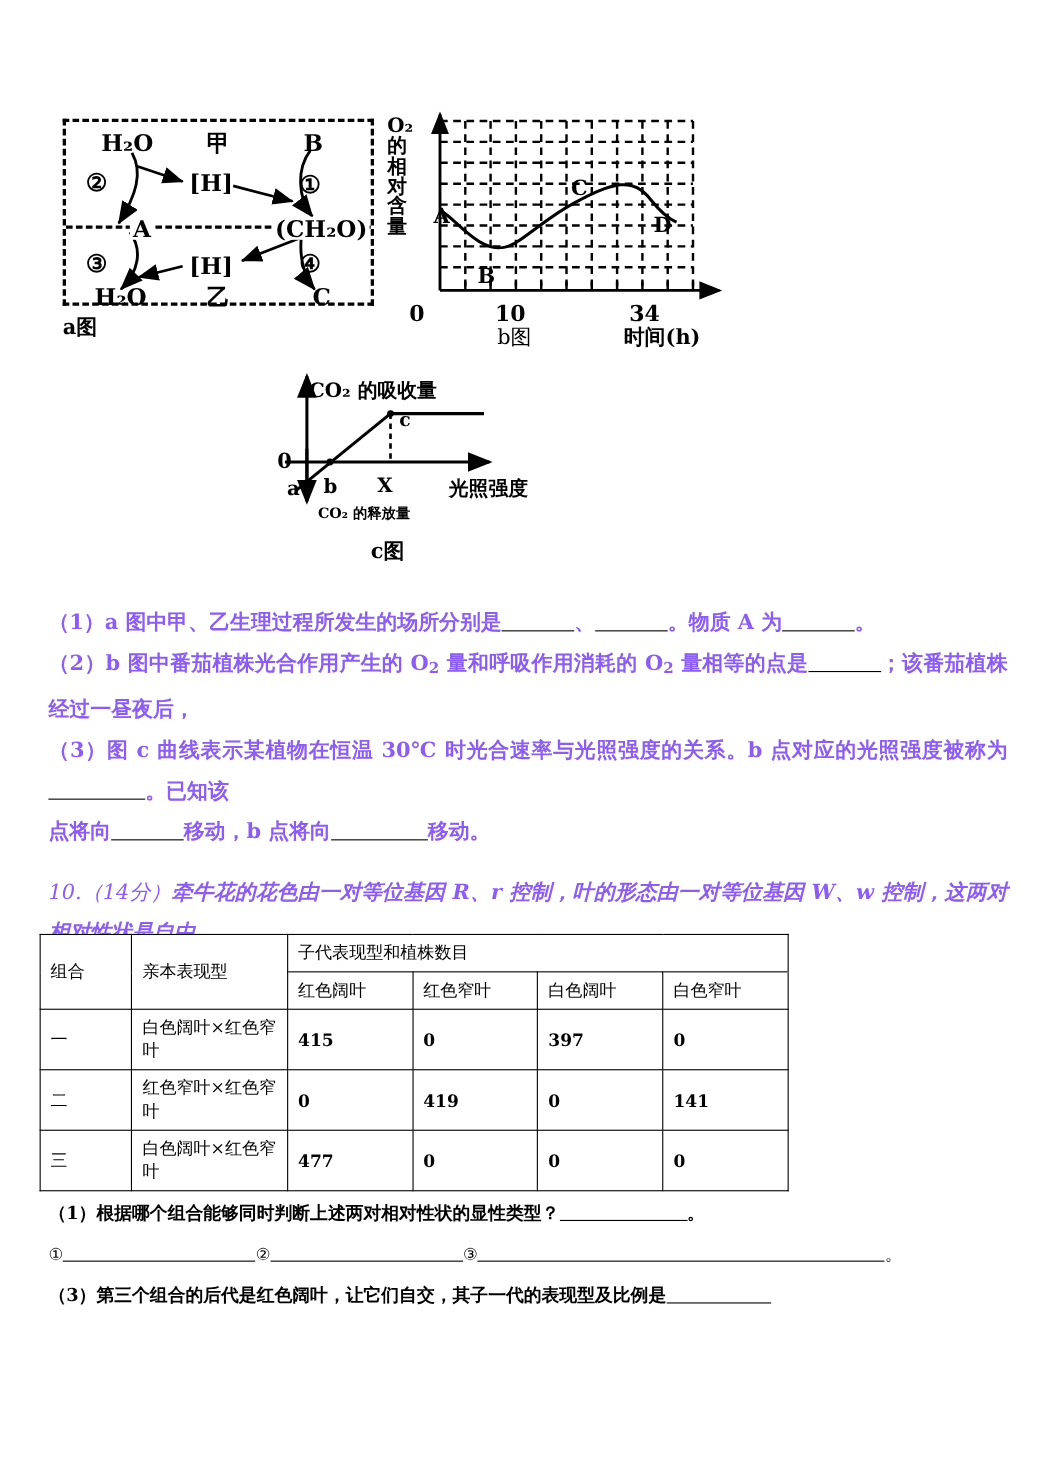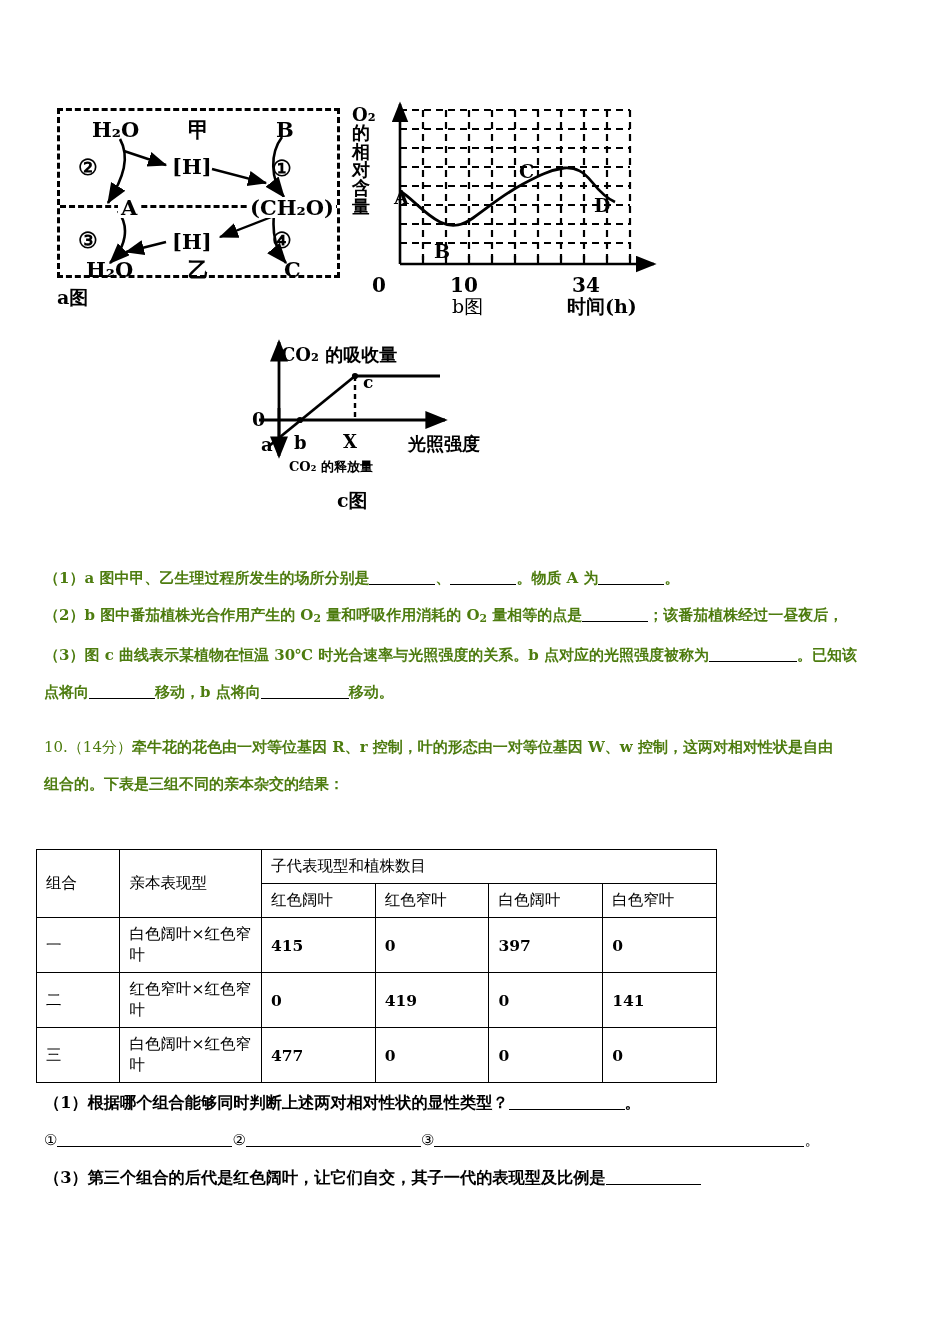--- a/index.html
+++ b/index.html
@@ -150,46 +150,46 @@
   #fc-X      { left: 98px;  top: 95px;  font-size: 18px; }
   #fc-c      { left: 118px; top: 36px;  font-size: 17px; }
   #fc-xlabel { left: 163px; top: 96px;  font-size: 18px; }
   #fc-ybot   { left: 0px;   top: 122px; font-size: 13px; margin-left: 44px; }
   #fc-caption{ left: 92px;  top: 152px; font-size: 19px; }
 
   
   #body-text {
     position: absolute;
     left: 44px;
-    top: 560px;
+    top: 548px;
     width: 872px;
     font-family: "DejaVu Serif", "Liberation Serif", serif;
-    font-size: 15px;
+    font-size: 19px;
     line-height: 37px;
-    color: #4d7c0f;
+    color: #8b5cf6;
   }
   .para { margin: 0; text-align: justify; }
   b, .bold { font-weight: bold; }
   .blank {
     display: inline-block;
     border-bottom: 1.6px solid #000;
     vertical-align: -2px;
     height: 15px;
   }
   .bl-md  { width: 66px; }
   .bl-lg  { width: 88px; }
   .bl-xxl { width: 243px; }
   .bl-q1  { width: 116px; }
   .bl-g1  { width: 175px; }
   .bl-g2  { width: 175px; }
   .bl-g3  { width: 370px; }
   .bl-last{ width: 95px; }
   .sub { font-size: 0.72em; vertical-align: -0.2em; }
 
-  #p10 { margin-top: 18px; }
+  #p10 { margin-top: 18px; font-style: italic; }
 
   
   #cross-table {
     position: absolute;
     left: 36px;
     top: 849px;
     width: 681px;
     border-collapse: collapse;
     font-family: "DejaVu Serif", "Liberation Serif", serif;
     font-size: 15.5px;

